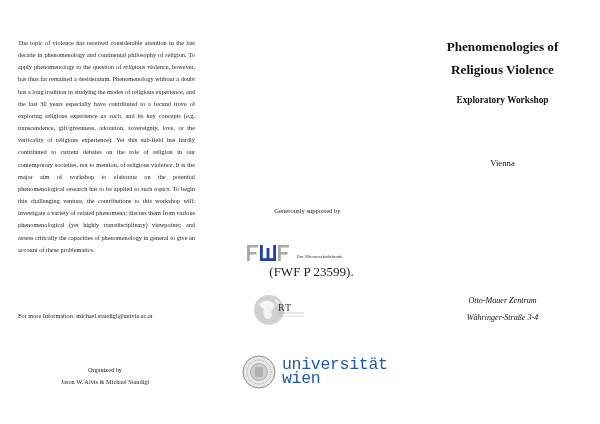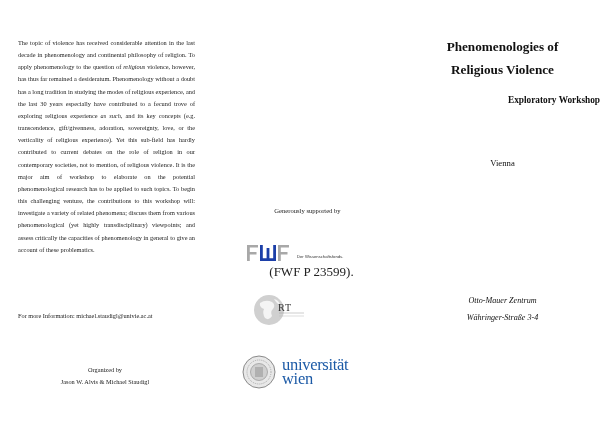--- a/index.html
+++ b/index.html
@@ -19,26 +19,26 @@
                  font-size: 6.3px; line-height: 12px; color: #222; }
 
     .support { position: absolute; left: 0; width: 195px; top: 207px; text-align: center;
                font-size: 6.6px; color: #222; }
     .fwf { position: absolute; left: 36px; top: 240px; height: 22px; display: flex; align-items: flex-end; }
     .fwf-sub { font-family: "Liberation Sans", sans-serif; font-size: 4.2px; color: #333; margin-left: 3px; margin-bottom: 3px; }
     .grant { position: absolute; left: 0; width: 195px; top: 264px; text-align: center; padding-left: 8px;
              font-size: 13px; color: #222; box-sizing: border-box; }
     .rt { position: absolute; left: 42px; top: 291px; width: 60px; height: 38px; }
     .uni { position: absolute; left: 32px; top: 352px; height: 40px; display: flex; align-items: center; }
-    .uni-text { font-family: Liberation Serif, serif; color: #1c5aa6; margin-left: 6px;
+    .uni-text { font-family: Liberation Mono, monospace; color: #1c5aa6; margin-left: 6px;
                 font-size: 16.5px; line-height: 14px; letter-spacing: -0.3px; }
 
     .title { position: absolute; left: 0; width: 195px; top: 35px; text-align: center;
              font-weight: bold; font-size: 13.2px; line-height: 23px; color: #111; }
-    .subtitle { position: absolute; left: 0; width: 195px; top: 95px; text-align: right;
+    .subtitle { position: absolute; left: 0; width: 195px; top: 95px; text-align: center;
                 font-weight: bold; font-size: 9.3px; color: #111; }
     .city { position: absolute; left: 0; width: 195px; top: 156px; text-align: center;
             font-size: 8.7px; line-height: 15px; color: #111; }
     .venue { position: absolute; left: 0; width: 195px; top: 292px; text-align: center;
              font-style: italic; font-size: 8.1px; line-height: 17px; color: #111; }
   </style>
 </head>
 <body>
 
 <div id="left" class="panel">

